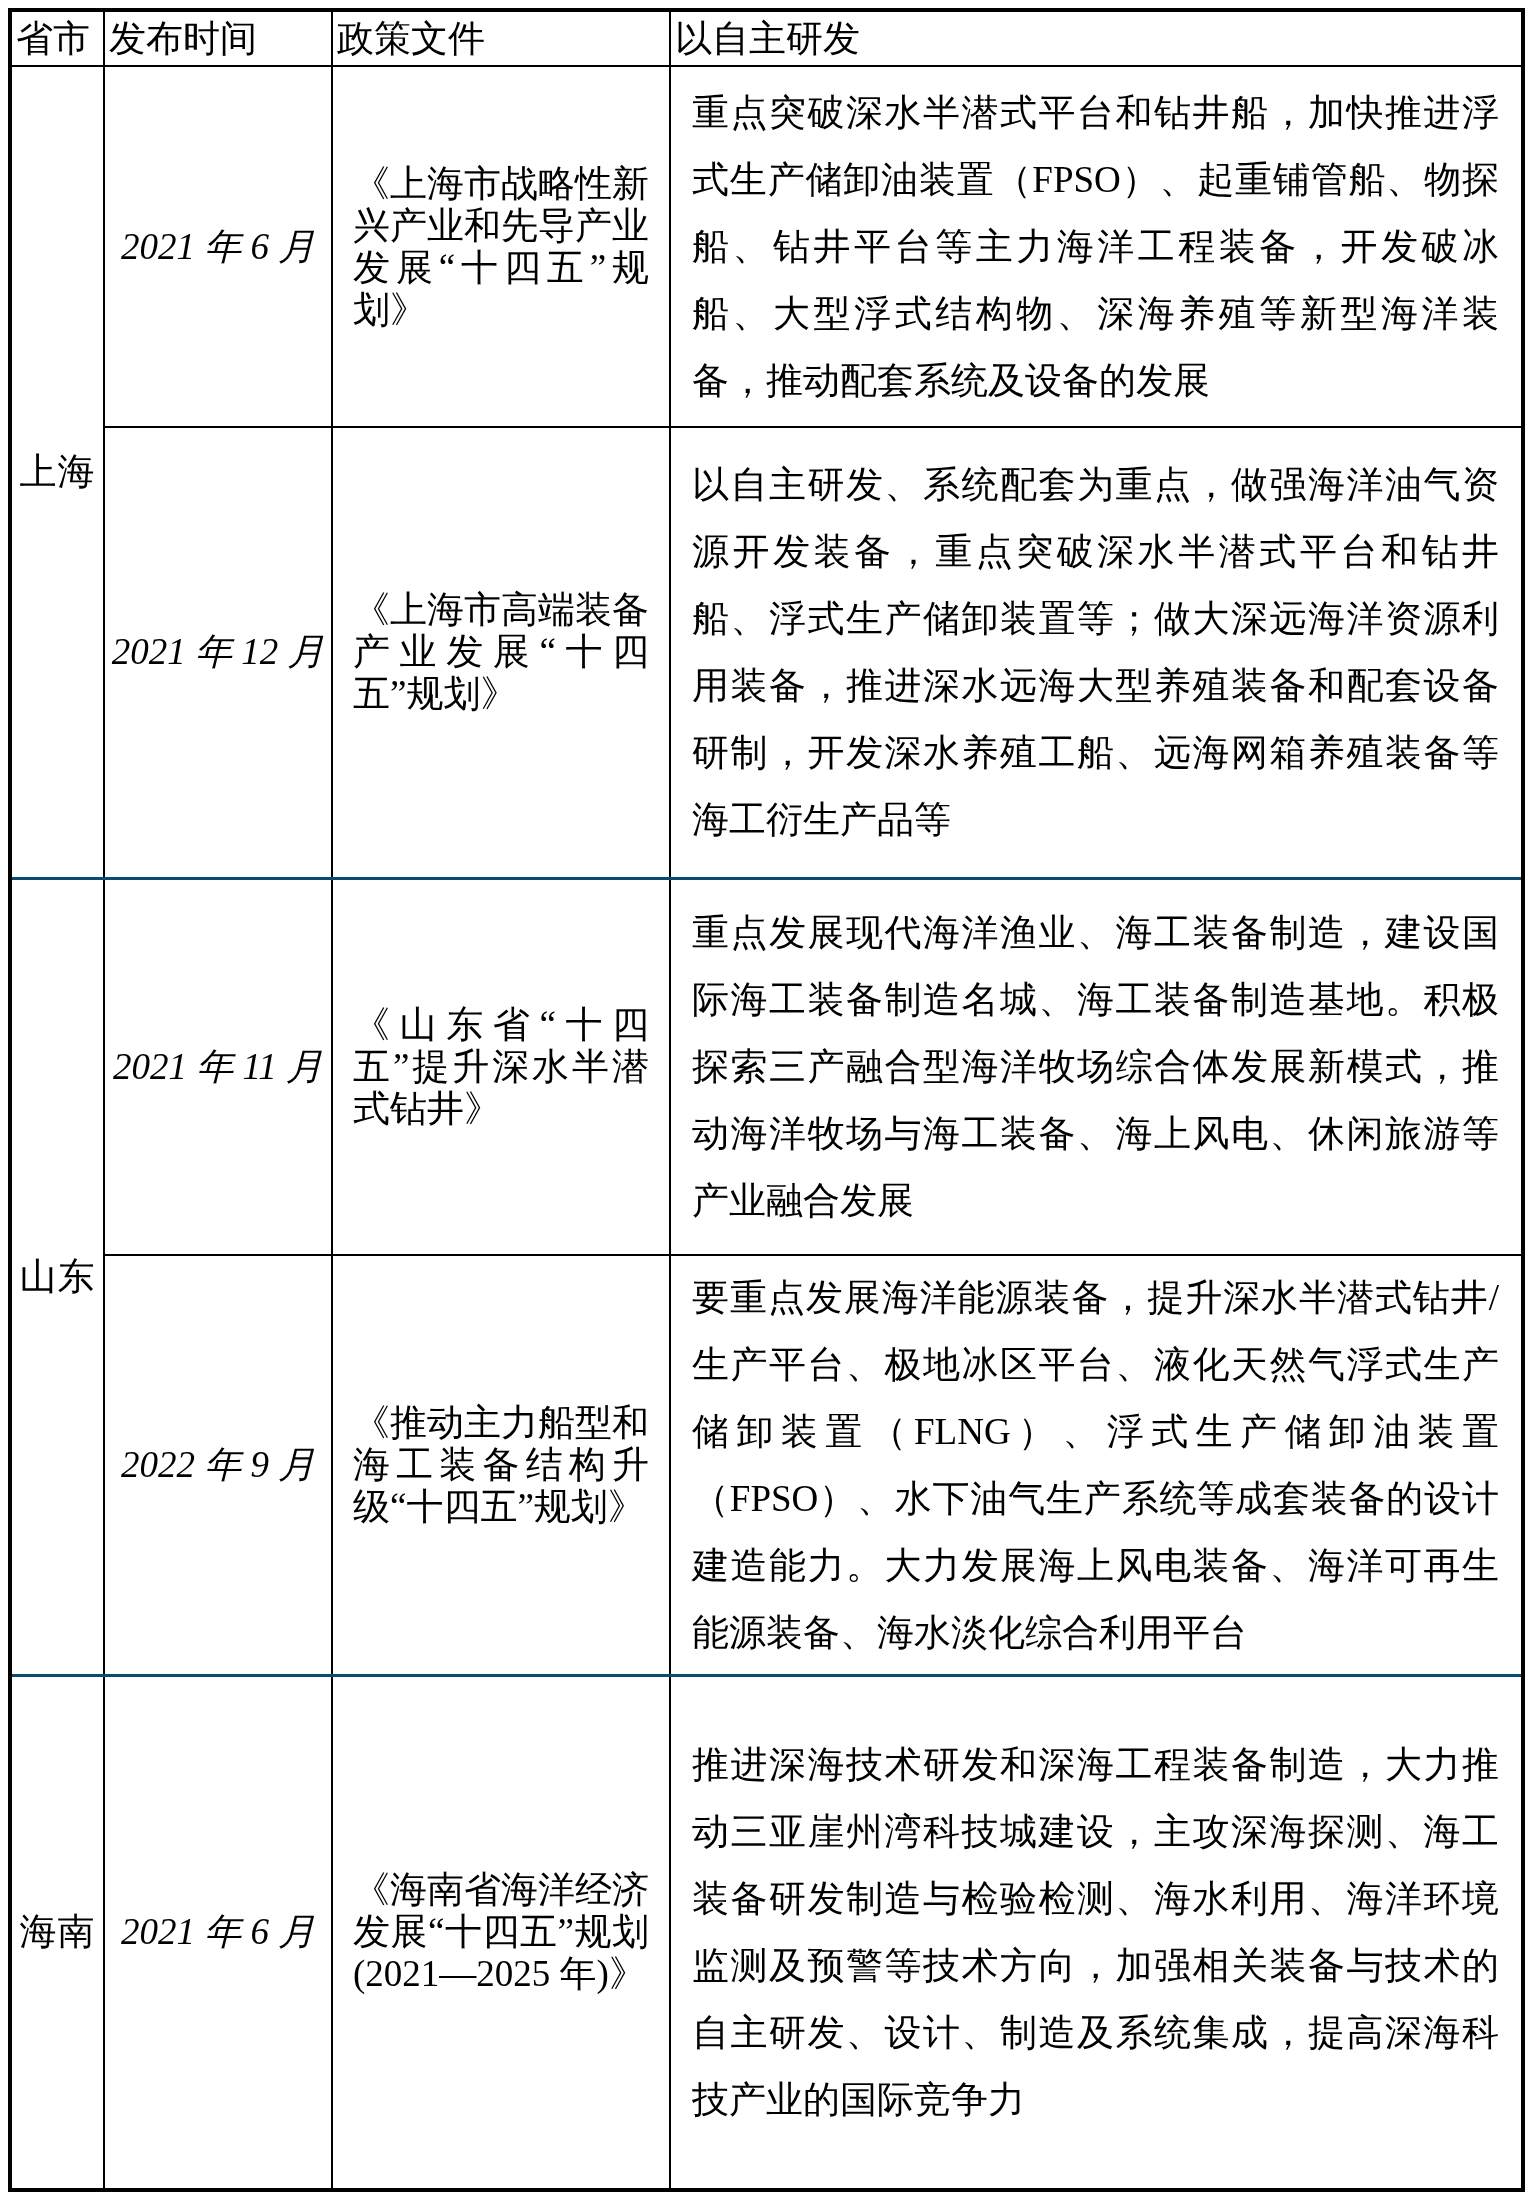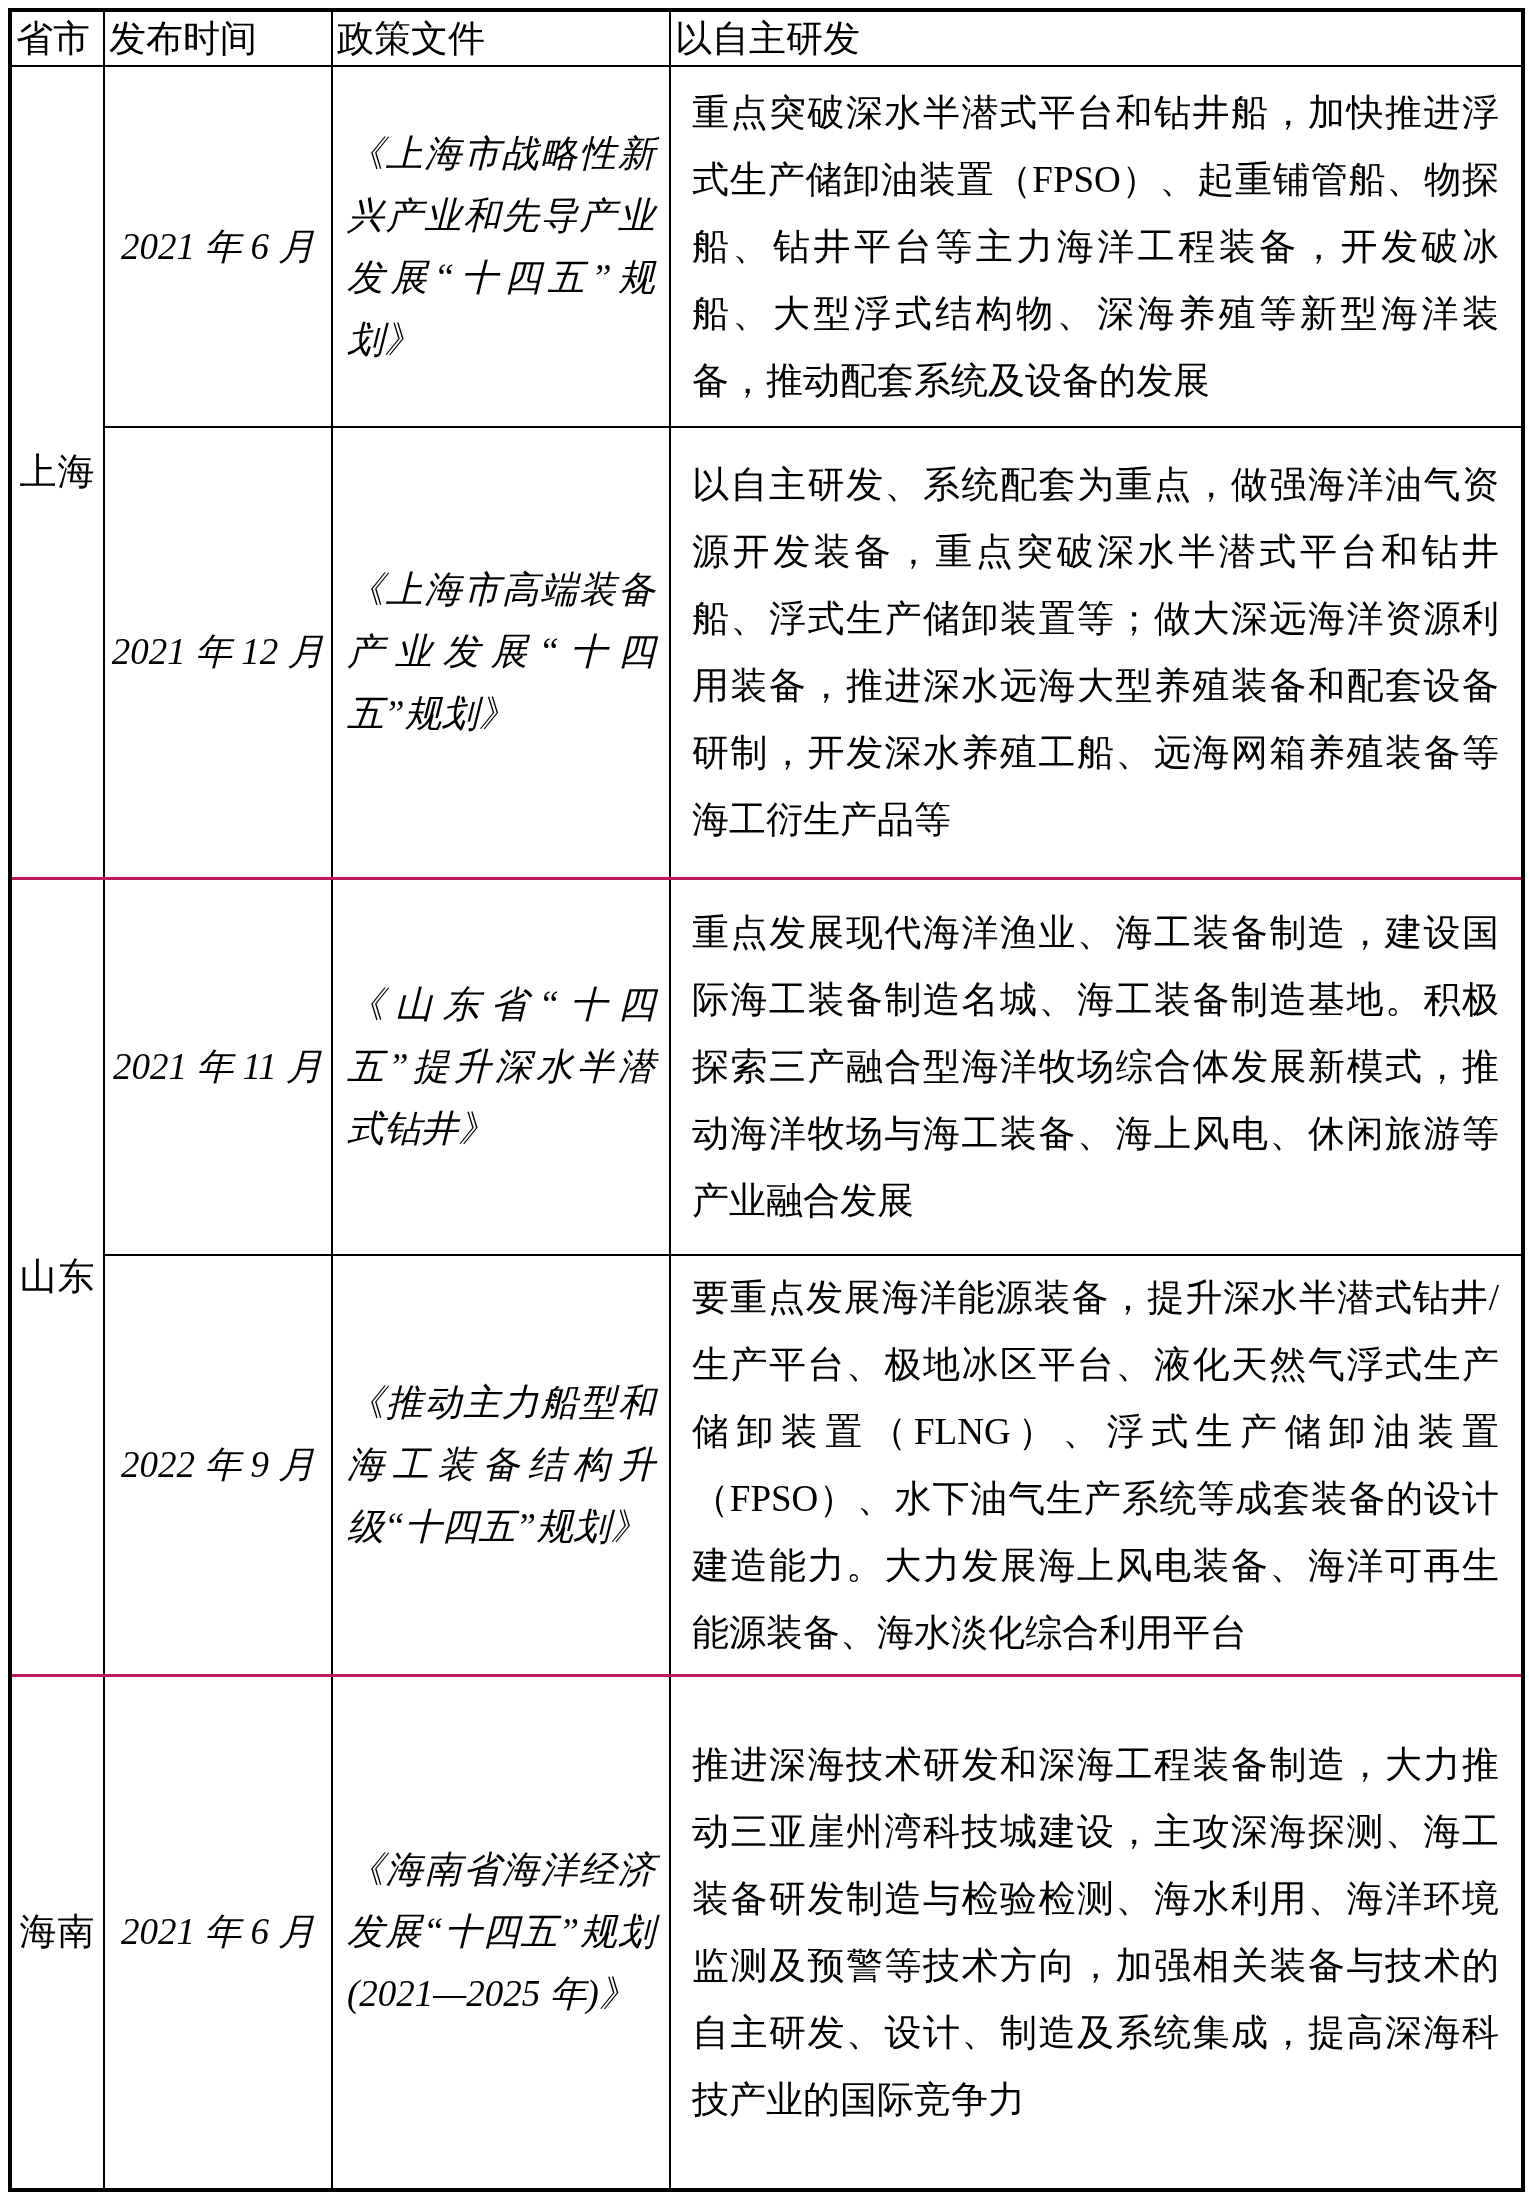--- a/index.html
+++ b/index.html
@@ -33,44 +33,43 @@
     overflow: hidden;
   }
   tr.header-row { height: 56px; }
   tr.r1 { height: 361px; }
   tr.r2 { height: 451px; }
   tr.r3 { height: 377px; }
   tr.r4 { height: 420px; }
   tr.r5 { height: 515px; }
 
   
-  tr.section-start > td { border-top: 3px solid #be185d; }
+  tr.section-start > td { border-top: 3px solid #0c4a6e; }
 
   th.header-cell {
     text-align: left;
     padding: 0 4px;
   }
   td.province-cell {
     text-align: center;
     padding: 8px 4px;
     letter-spacing: 1px;
     margin-top: 40px;
   }
   td.date-cell {
     text-align: center;
     padding: 0 6px;
     white-space: nowrap;
     font-style: italic;
   }
   td.policy-cell {
     text-align: justify;
     text-justify: inter-ideograph;
-    line-height: 62px;
-    padding: 0 14px;
-    font-style: italic;
+    line-height: 42px;
+    padding: 0 20px;
   }
   td.content-cell {
     text-align: justify;
     text-justify: inter-ideograph;
     line-height: 67px;
     padding: 0 22px 0 21px;
   }
 </style>
 </head>
 <body>

